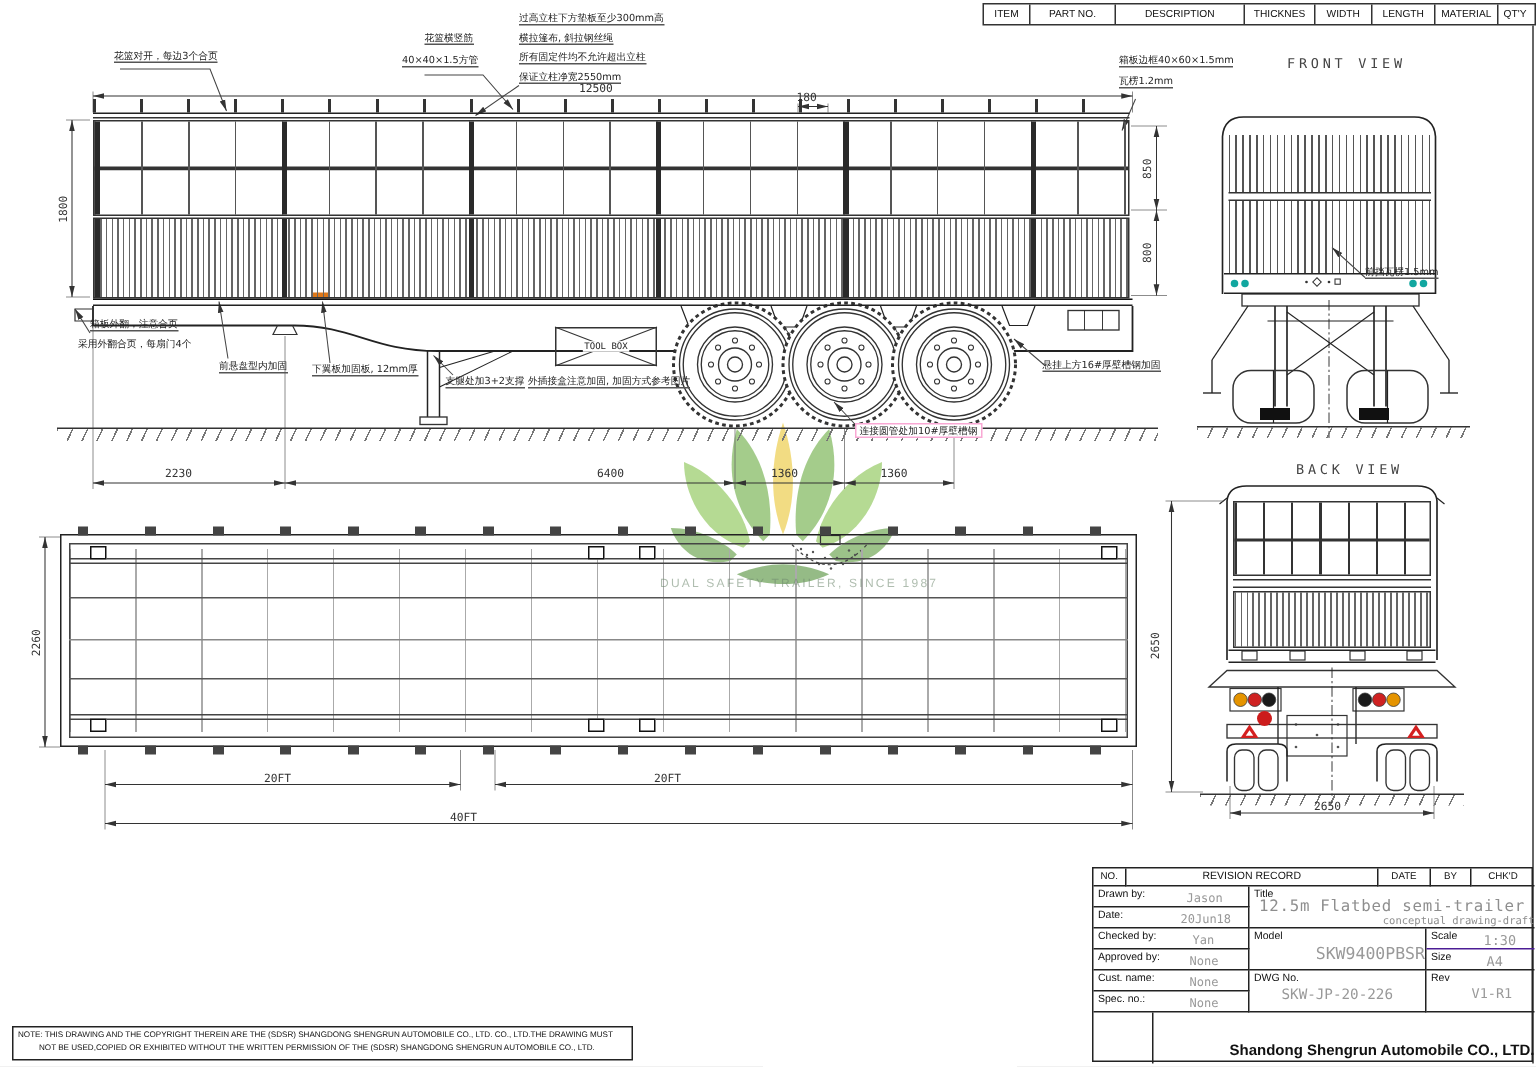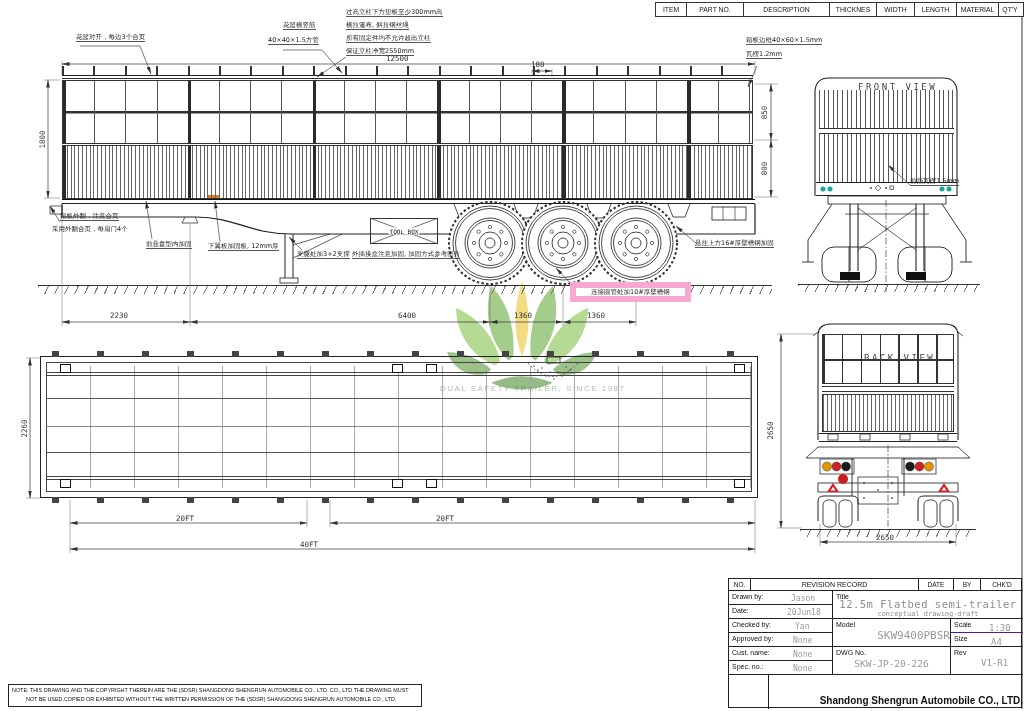--- a/index.html
+++ b/index.html
@@ -5,26 +5,26 @@
   html,body{margin:0;padding:0;background:#e8e8e8;}
   #sheet{position:relative;width:1024px;height:711px;background:#ffffff;overflow:hidden;
          font-family:"Liberation Sans",sans-serif;}
   #linework{position:absolute;left:0;top:0;}
   .abs{position:absolute;box-sizing:border-box;}
   
   .ann{position:absolute;font:6.5px/1.3 "DejaVu Sans",sans-serif;color:#222;
        border-bottom:1px solid #555;white-space:nowrap;}
   .annp{position:absolute;font:6.5px/1.3 "DejaVu Sans",sans-serif;color:#222;white-space:nowrap;}
   .annbox{position:absolute;font:6.5px/1.3 "DejaVu Sans",sans-serif;color:#222;
-          border:6px solid #f9a8d4;padding:0 15px;white-space:nowrap;background:#fff;}
+          border:1px solid #f9a8d4;padding:0 2px;white-space:nowrap;background:#fff;}
   
   .dim{position:absolute;font:7.5px "DejaVu Sans Mono",monospace;color:#333;white-space:nowrap;}
   .dimr{position:absolute;font:7.5px "DejaVu Sans Mono",monospace;color:#333;background:#fff;
         padding:0 1px;white-space:nowrap;transform:rotate(-90deg);}
-  .vlabel{position:absolute;font:9px "DejaVu Sans Mono",monospace;letter-spacing:2.5px;color:#444;white-space:nowrap;margin-top:44px;}
+  .vlabel{position:absolute;font:9px "DejaVu Sans Mono",monospace;letter-spacing:2.5px;color:#444;white-space:nowrap;}
   
   #ptable{position:absolute;left:655px;top:2px;width:367px;height:13px;border:1px solid #333;
           display:flex;background:#fff;}
   #ptable .pcell{box-sizing:border-box;border-left:1px solid #333;font:6.8px "Liberation Sans",sans-serif;
           color:#111;display:flex;align-items:center;justify-content:center;white-space:nowrap;overflow:hidden;}
   #ptable .pcell:first-child{border-left:none;}
   
   #sv-stakes{left:62px;top:66px;width:690px;height:9px;
     background:repeating-linear-gradient(90deg,#333 0 2px,transparent 2px 31.4px);}
   #sv-toprail{left:62px;top:75px;width:691px;height:4px;border-top:1.3px solid #222;border-bottom:1px solid #333;}
@@ -433,21 +433,21 @@
       <span class="tbv" style="left:64px;top:3px">None</span>
     </div>
     <div class="tbc" style="left:0;top:82px;width:104px;height:14px;border-right:1px solid #222;border-bottom:1px solid #222">
       <span class="tbl">Spec. no.:</span>
       <span class="tbv" style="left:64px;top:3px">None</span>
     </div>
 
     <div class="tbc" style="left:104px;top:12px;width:190px;height:28px;border-bottom:1px solid #222">
       <span class="tbl">Title</span>
       <div style="position:absolute;left:0;top:7px;width:100%;text-align:center;font:10.5px 'DejaVu Sans Mono',monospace;letter-spacing:0.5px;color:#8e8e8e">12.5m Flatbed semi-trailer</div>
-      <div style="position:absolute;left:0;top:19px;width:100%;text-align:center;font:7px 'DejaVu Sans Mono',monospace;color:#8e8e8e">conceptual drawing-draft</div>
+      <div style="position:absolute;left:0;top:19px;width:100%;text-align:right;font:7px 'DejaVu Sans Mono',monospace;color:#8e8e8e">conceptual drawing-draft</div>
     </div>
 
     <div class="tbc" style="left:104px;top:40px;width:118px;height:28px;border-right:1px solid #222;border-bottom:1px solid #222">
       <span class="tbl">Model</span>
       <div style="position:absolute;left:0;top:10px;width:100%;text-align:right;font:11px 'DejaVu Sans Mono',monospace;color:#999">SKW9400PBSR</div>
     </div>
 
     <div class="tbc" style="left:222px;top:40px;width:72px;height:14px;border-bottom:1px solid #4c1d95">
       <span class="tbl">Scale</span>
       <span class="tbv" style="left:38px;top:4px;font-size:9px">1:30</span>

